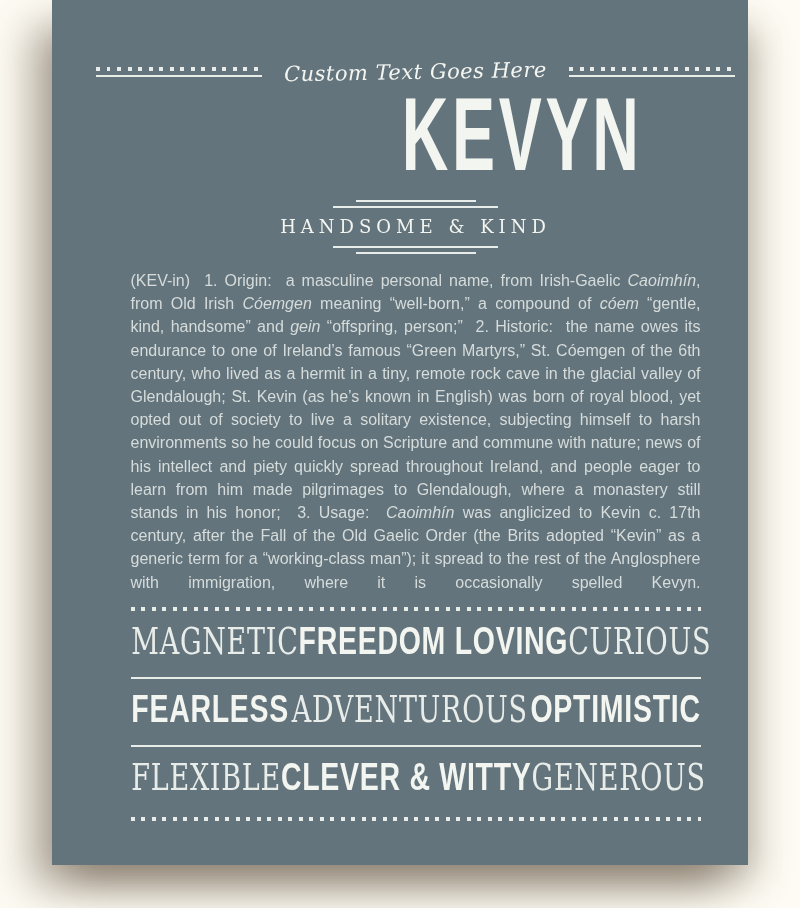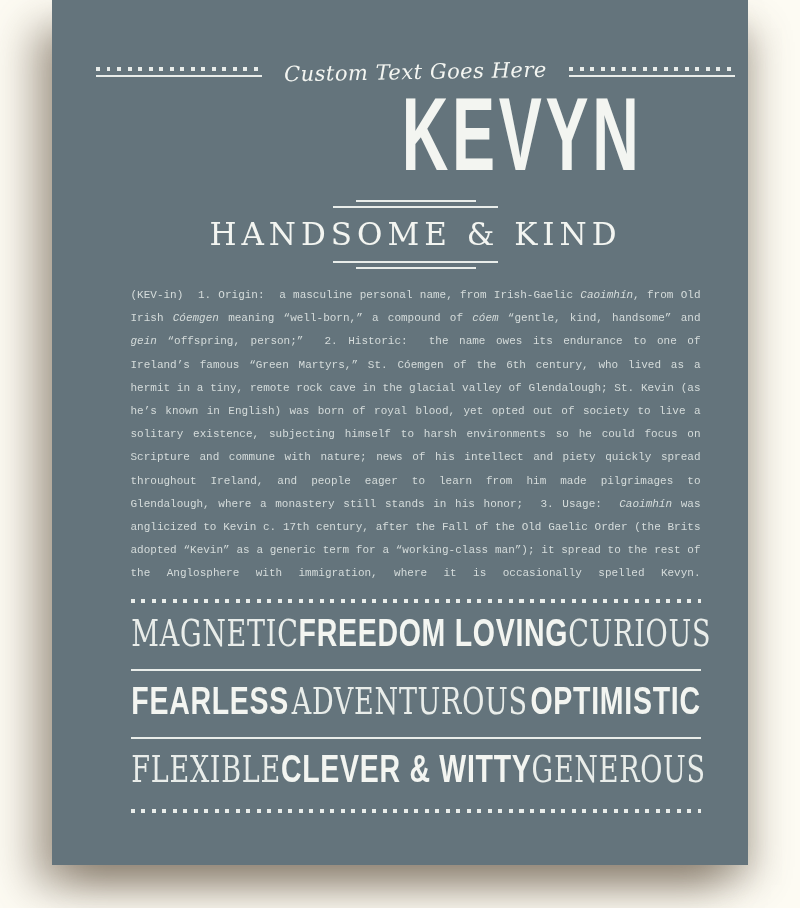--- a/index.html
+++ b/index.html
@@ -38,25 +38,25 @@
     transform:scaleX(.62);transform-origin:center;white-space:nowrap;}
   
   .divider{display:flex;flex-direction:column;align-items:center;width:100%;}
   .divider .line{height:2px;background:var(--rule);}
   .divider .line.short{width:120px;}
   .divider .line.long{width:165px;}
   .divider .line + .line{margin-top:4px;}
   .divider.top{margin-top:10px;}
   .divider.bottom{margin-top:9px;}
   .subtitle{margin-top:8px;color:var(--bright);
-    font-family:"DejaVu Serif",serif;font-size:31px;letter-spacing:5px;
+    font-family:"DejaVu Serif",serif;font-size:18px;letter-spacing:5px;
     white-space:nowrap;}
   
   .definition{margin-top:15px;width:570px;color:var(--body);
-    font-family:Liberation Mono, monospace;font-size:11px;line-height:23.2px;
+    font-family:Liberation Sans, sans-serif;font-size:16px;line-height:23.2px;
     text-align:justify;text-align-last:justify;white-space:pre-wrap;}
   .definition .it{font-style:italic;}
   
   .dotline{margin-top:13px;width:570px;height:4px;flex:0 0 auto;
     background-image:repeating-linear-gradient(to right,var(--rule) 0 4px,transparent 4px 10.5px);}
   .dotline.bottom{margin-top:12px;}
   
   .trait-row{width:780px;margin-left:-105px;margin-right:-105px;
     display:flex;justify-content:space-between;align-items:baseline;
     transform:scaleX(.73);transform-origin:center;

